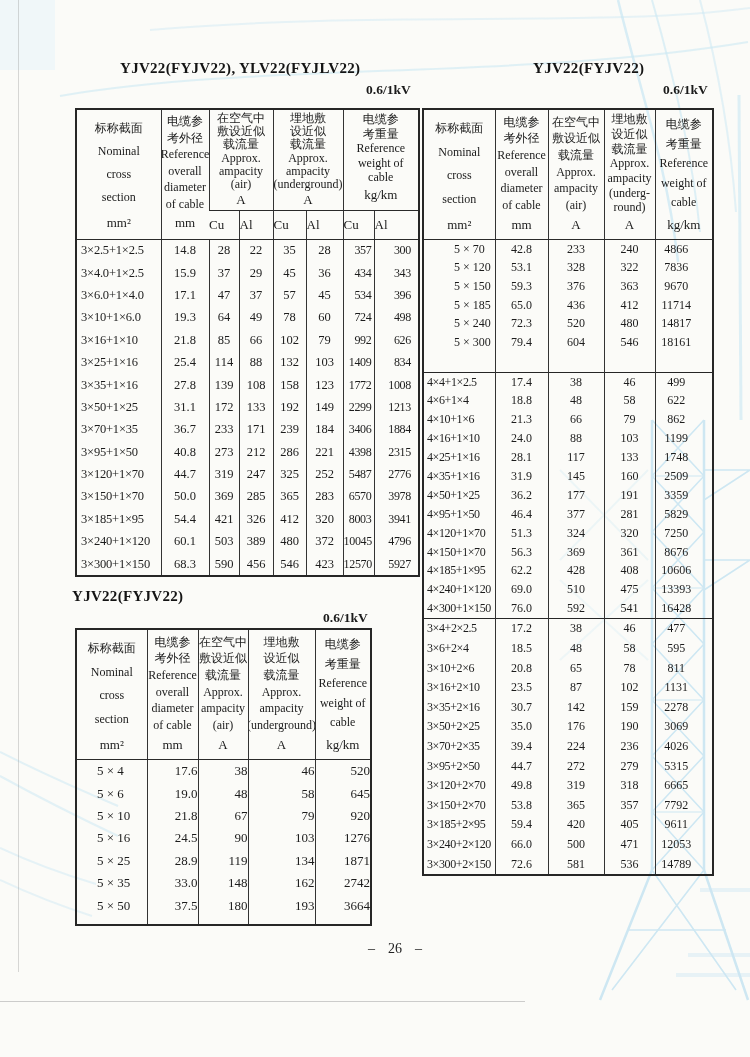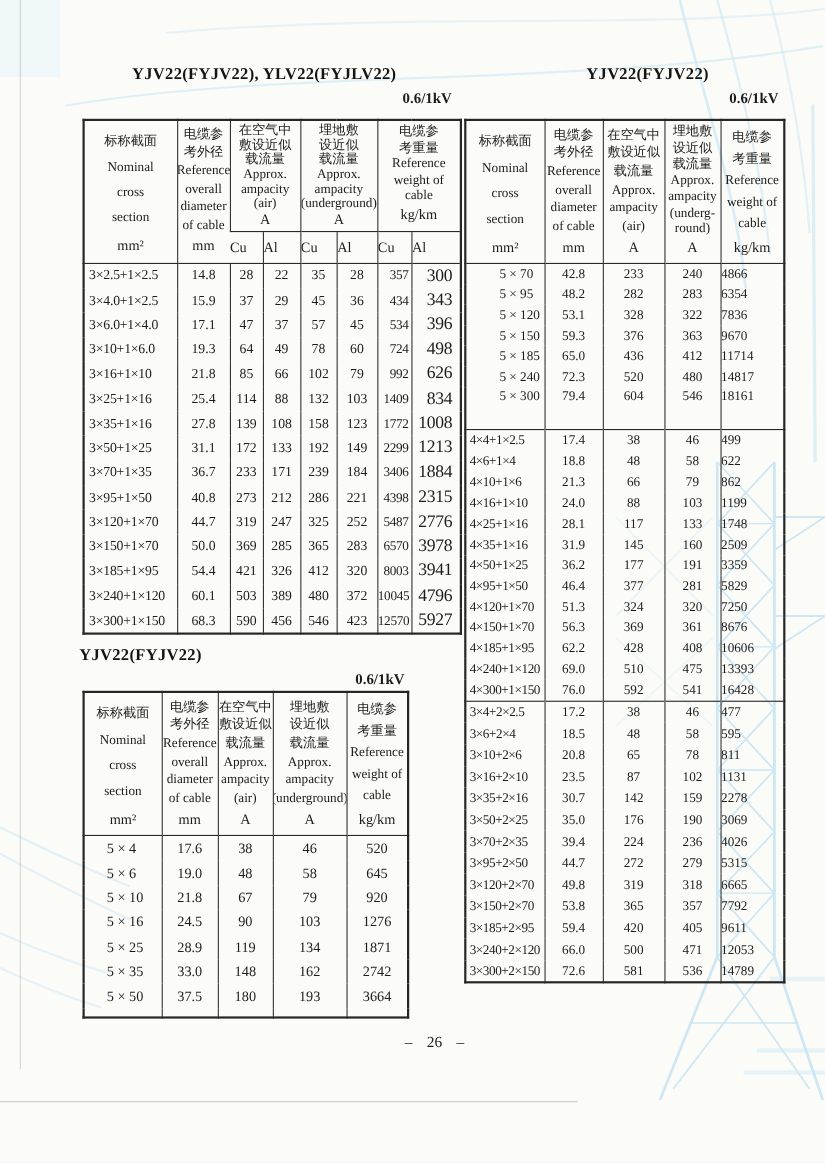--- a/index.html
+++ b/index.html
@@ -35,33 +35,33 @@
   .unit{font-size:13px;padding:1px 0 4px;}
   .tbl-topleft .rs .hcell{height:123px;}
   .tbl-topleft .cs .hcell{height:95px;}
   .tbl-botleft .hcell,.tbl-right .hcell{height:125px;}
   .tbl-topleft .subrow th{height:28px;font-size:13px;text-align:left;vertical-align:middle;
                           border-top:1px solid #333;}
 
   .tbl-topleft td{height:22.4px;font-size:12.5px;}
   .tbl-topleft td:first-child{text-align:left;padding-left:4px;letter-spacing:-.2px;}
   .tbl-topleft td:nth-child(7){text-align:right;padding-right:2px;font-size:12px;letter-spacing:-.3px;}
-  .tbl-topleft td:nth-child(8){text-align:right;padding-right:7px;font-size:16px;letter-spacing:-.3px;}
-
-  .tbl-botleft td{height:22.4px;font-size:13px;}
+  .tbl-topleft td:nth-child(8){text-align:right;padding-right:7px;font-size:12px;letter-spacing:-.3px;}
+
+  .tbl-botleft td{height:22.4px;font-size:13px;text-align:right;}
   .tbl-botleft td:first-child{text-align:left;padding-left:20px;}
   .tbl-botleft tbody.gap td{height:7px;border-bottom:none;}
 
   .tbl-right td{font-size:12px;}
   .tbl-right td:first-child{text-align:left;padding-left:3px;letter-spacing:-.4px;}
   .tbl-right tbody.s1 td{height:18.6px;}
   .tbl-right tbody.s1 td:first-child{padding-left:30px;letter-spacing:0;}
   .tbl-right tbody.s2 td{height:18.9px;}
   .tbl-right tbody.s3 td{height:19.6px;}
-  .tbl-right td:nth-child(5){text-align:left;padding-right:15px;}
+  .tbl-right td:nth-child(5){text-align:center;padding-right:15px;}
   .tbl-right tbody.gap td{height:20px;}
   .tbl-right tbody.s2 tr:first-child td{border-top:1.5px solid #262626;margin-top:19px;}
   .tbl-right tbody.s3 tr:first-child td{border-top:1.5px solid #262626;}
 
   .footer{position:absolute;z-index:2;left:340px;top:941px;width:110px;display:flex;
           justify-content:center;gap:13px;font-size:14px;color:#222;}
 </style>
 </head>
 <body>
 
@@ -560,27 +560,20 @@
     </thead>
     <tbody class="s1">
         <tr>
           <td>5 × 70</td>
           <td>42.8</td>
           <td>233</td>
           <td>240</td>
           <td>4866</td>
         </tr>
         <tr>
-          <td>5 × 95</td>
-          <td>48.2</td>
-          <td>282</td>
-          <td>283</td>
-          <td>6354</td>
-        </tr>
-        <tr>
           <td>5 × 120</td>
           <td>53.1</td>
           <td>328</td>
           <td>322</td>
           <td>7836</td>
         </tr>
         <tr>
           <td>5 × 150</td>
           <td>59.3</td>
           <td>376</td>

